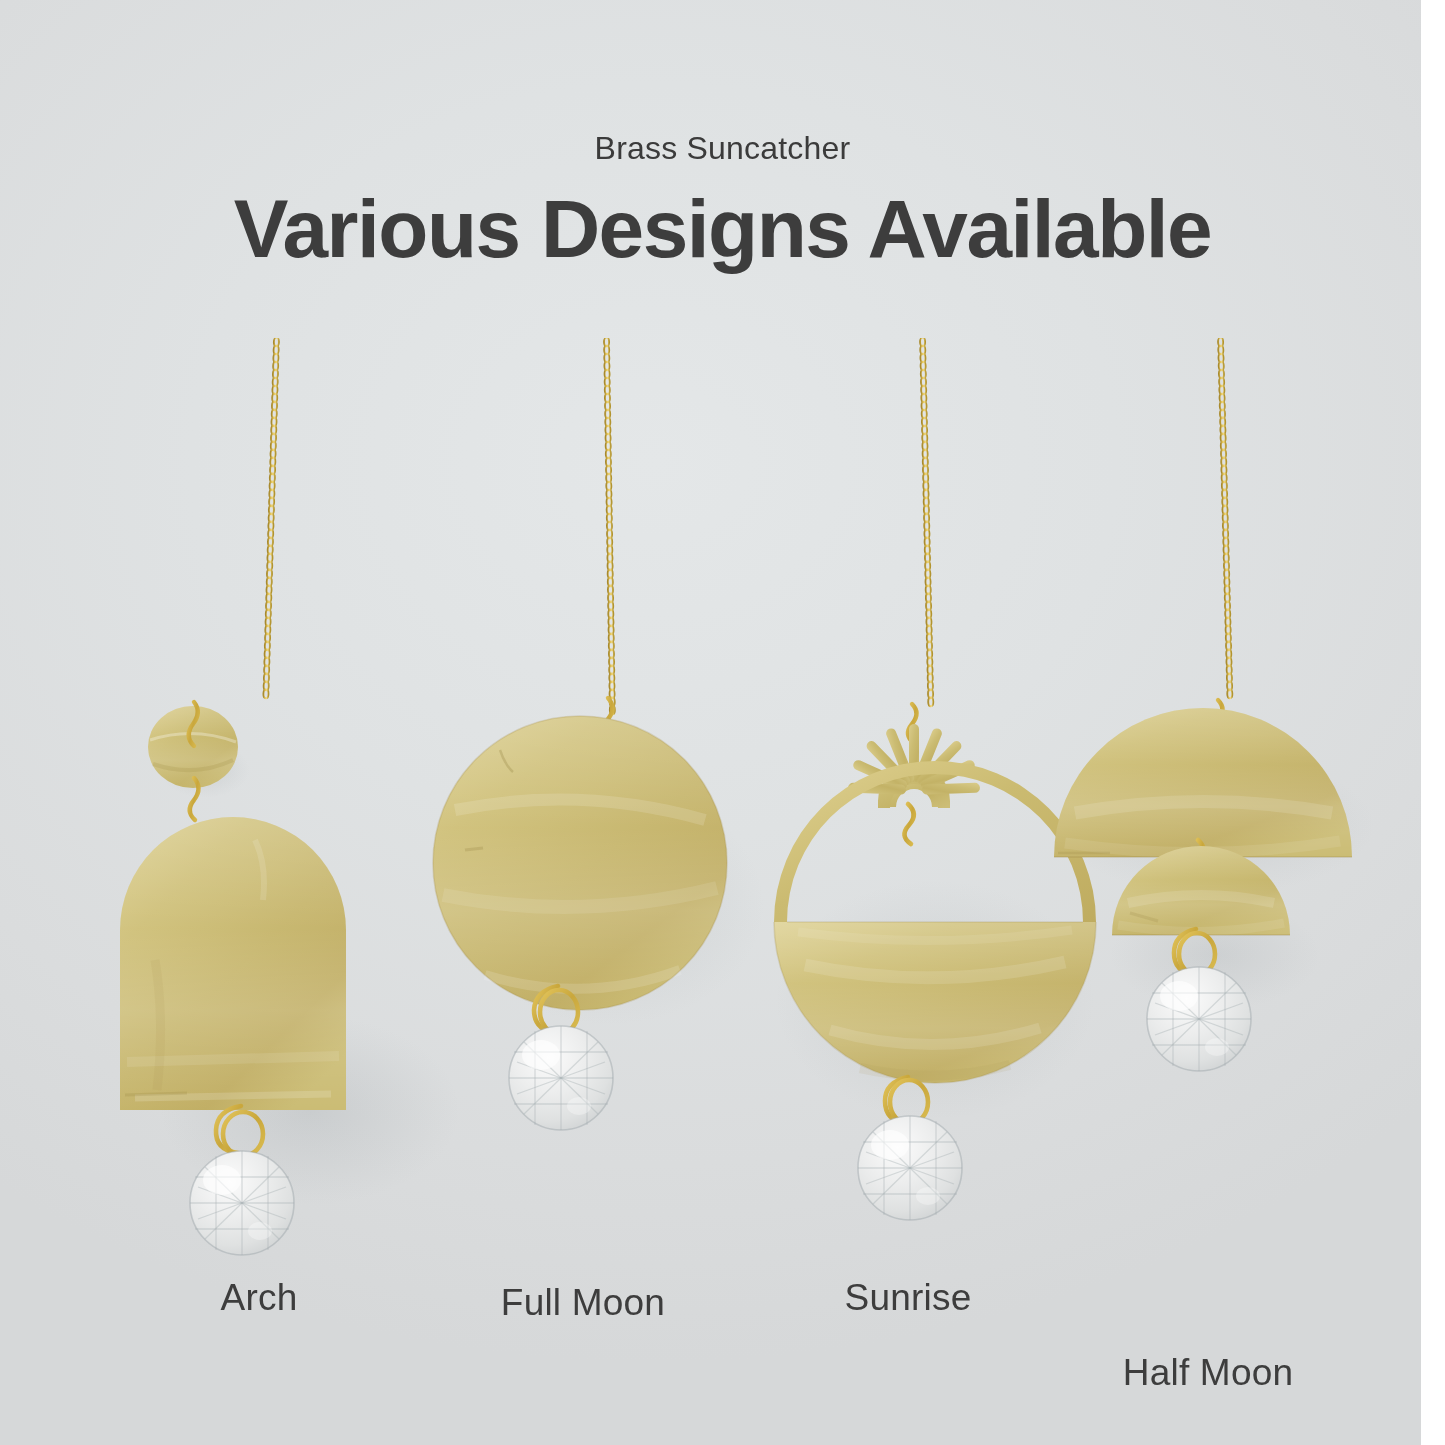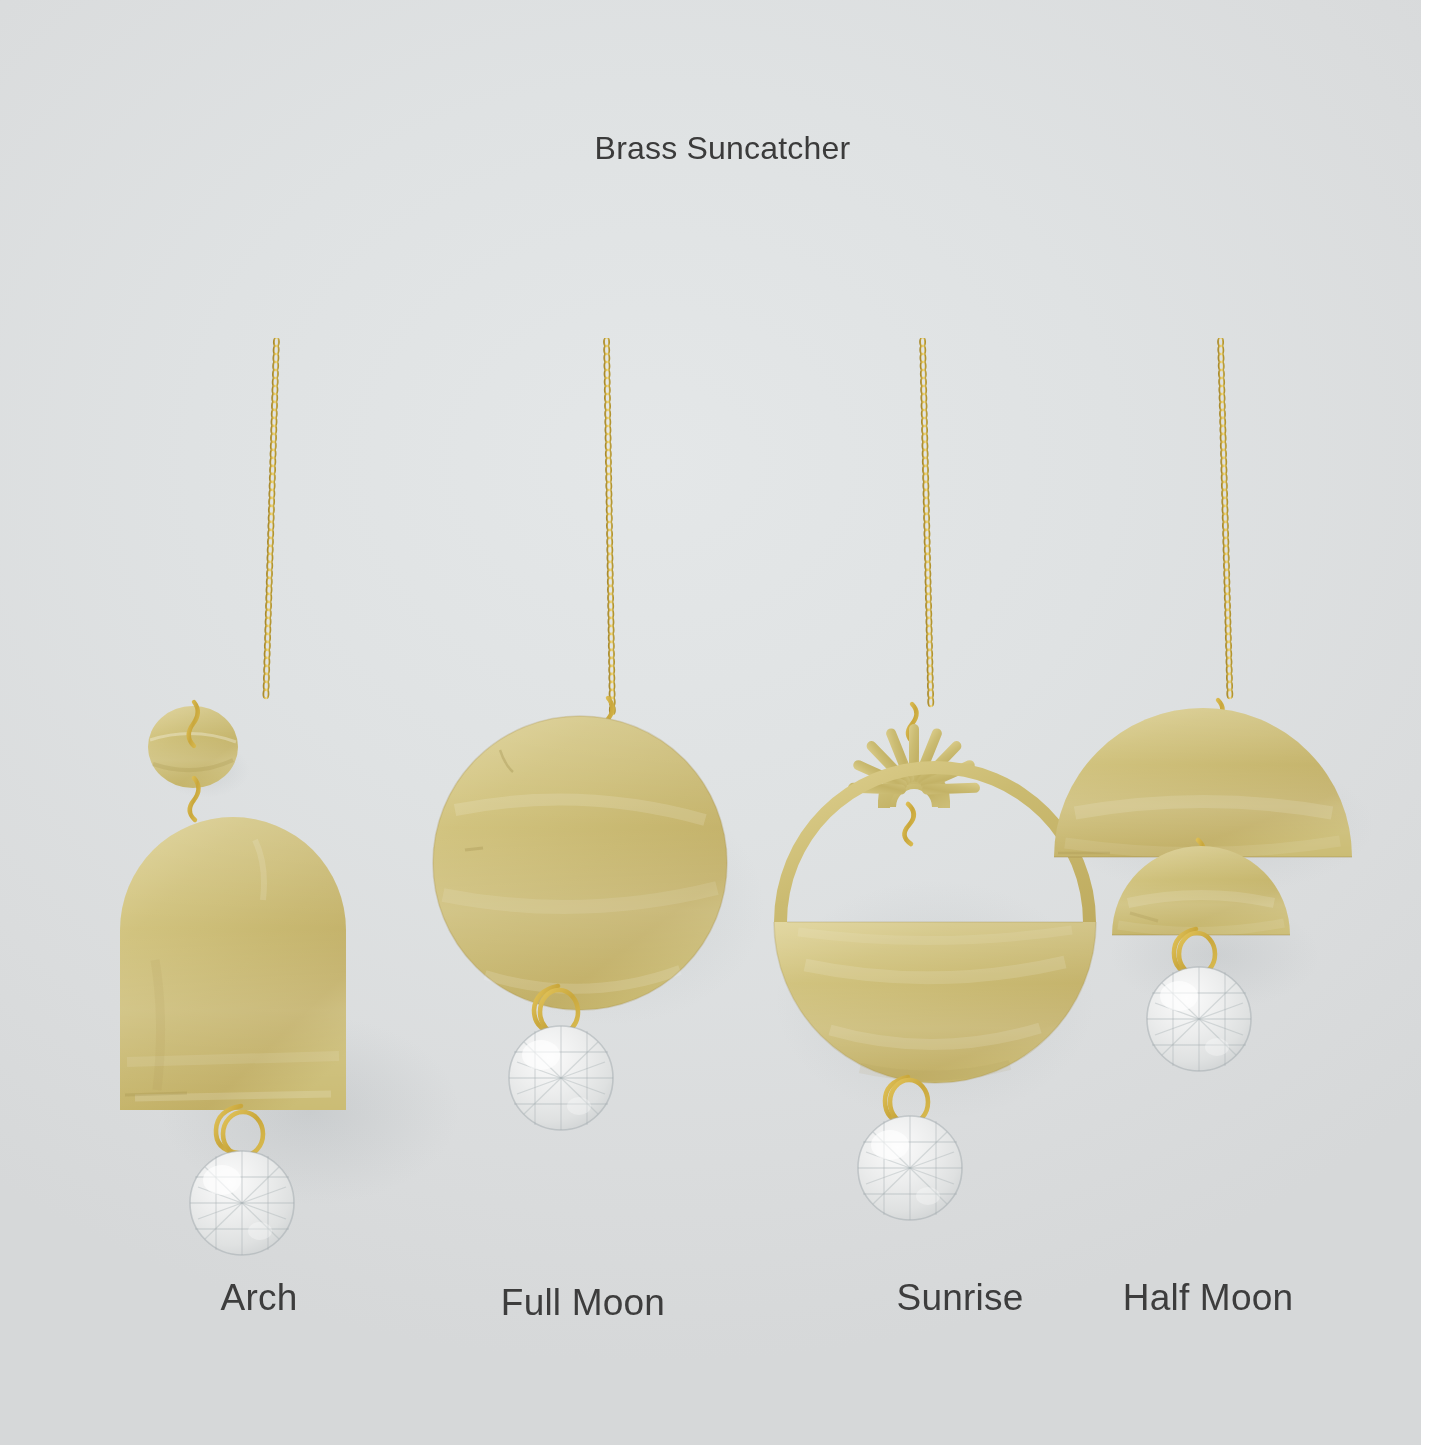--- a/index.html
+++ b/index.html
@@ -66,20 +66,21 @@
   
   .piece { position: absolute; }
   .piece svg { display: block; overflow: visible; }
 </style>
 </head>
 <body>
 
 <div id="stage">
 
   <div class="hdr" id="eyebrow">Brass Suncatcher</div>
+  <div class="hdr" id="headline">Various Designs Available</div>
 
   <svg width="0" height="0" style="position:absolute;left:-9999px;top:-9999px" aria-hidden="true">
     <defs>
       <linearGradient id="brassG" x1="0%" y1="0%" x2="75%" y2="100%">
         <stop offset="0%" stop-color="#dccf8f"></stop>
         <stop offset="28%" stop-color="#cfc079"></stop>
         <stop offset="58%" stop-color="#c6b56b"></stop>
         <stop offset="82%" stop-color="#c0ad62"></stop>
         <stop offset="100%" stop-color="#cabb72"></stop>
       </linearGradient>
@@ -510,21 +511,21 @@
           <path d="M106 452 L194 484"></path>
             <path d="M106 484 L194 452"></path>
         </g>
         <ellipse cx="130" cy="445" rx="19" ry="15" fill="rgba(255,255,255,0.62)"></ellipse>
         <ellipse cx="168" cy="496" rx="12" ry="9" fill="rgba(255,255,255,0.32)"></ellipse>
         <circle cx="150" cy="468" r="52" fill="none" stroke="rgba(155,163,168,0.45)" stroke-width="1.6"></circle>
       </g>
     </svg>
   </div>
 
-  <div class="label" style="left:960px; top:1277px;">Sunrise</div>
+  <div class="label" style="left:908px; top:1277px;">Sunrise</div>
 
   <div class="piece" style="left:1040px; top:695px; width:330px; height:430px;">
     <svg width="330" height="430" viewBox="0 0 330 430">
       <ellipse cx="175" cy="130" rx="160" ry="70" fill="url(#shadowG)" opacity="0.48"></ellipse>
       <ellipse cx="175" cy="260" rx="105" ry="55" fill="url(#shadowG)" opacity="0.45"></ellipse>
 
       <g fill="none" stroke="url(#wireG)" stroke-width="4.4" stroke-linecap="round">
         <path d="M178 5 q9 9 0 20 q-9 11 2 19"></path>
       </g>
 
@@ -569,15 +570,15 @@
           <path d="M115 308 L203 340"></path>
             <path d="M115 340 L203 308"></path>
         </g>
         <ellipse cx="139" cy="301" rx="19" ry="15" fill="rgba(255,255,255,0.62)"></ellipse>
         <ellipse cx="177" cy="352" rx="12" ry="9" fill="rgba(255,255,255,0.32)"></ellipse>
         <circle cx="159" cy="324" r="52" fill="none" stroke="rgba(155,163,168,0.45)" stroke-width="1.6"></circle>
       </g>
     </svg>
   </div>
 
-  <div class="label" style="left:1208px; top:1277px;">Half Moon</div>
+  <div class="label" style="left:1208px; top:1352px;">Half Moon</div>
 
 </div>
 
 </body></html>

